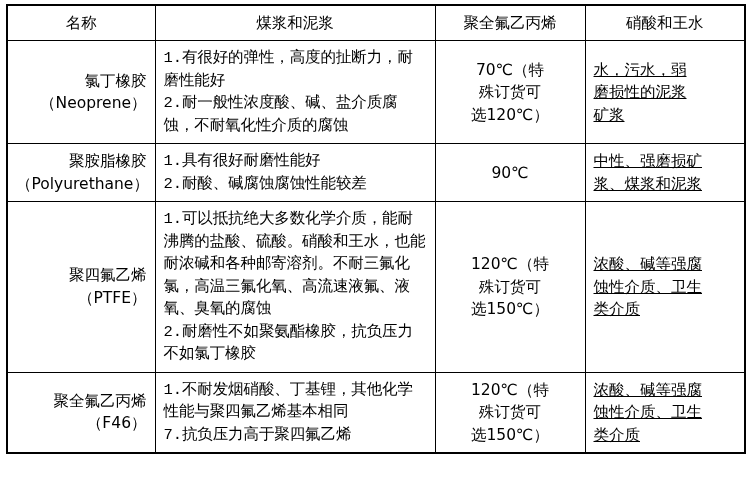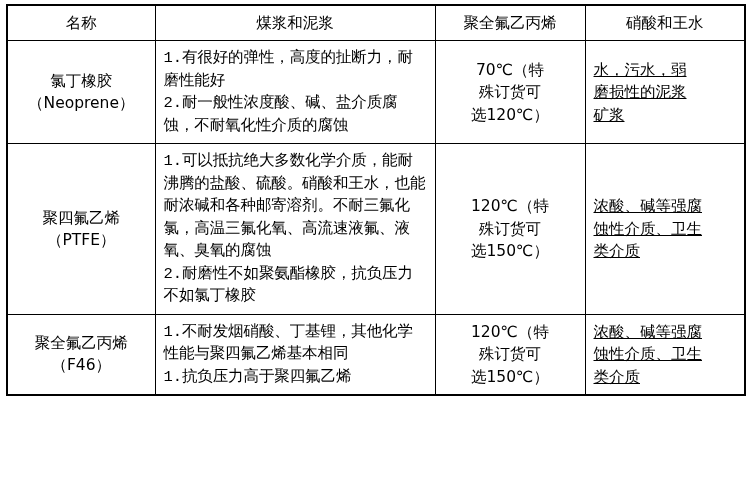--- a/index.html
+++ b/index.html
@@ -38,21 +38,21 @@
     font-size: 15.5px;
     line-height: 1.45;
     padding: 6px 8px;
   }
   thead th {
     text-align: center;
     font-size: 16px;
     padding: 9px 6px;
   }
   td.name {
-    text-align: center;
+    text-align: right;
     font-size: 16px;
     line-height: 1.5;
   }
   td.perf {
     text-align: left;
     font-size: 15.5px;
     line-height: 1.5;
     letter-spacing: -0.1px;
     font-family: Liberation Mono, monospace;
   }
@@ -106,20 +106,37 @@
           <span class="cell-line">殊订货可</span>
           <span class="cell-line">选120℃）</span>
         </td>
         <td class="scope">
           <span class="cell-line">水，污水，弱</span>
           <span class="cell-line">磨损性的泥浆</span>
           <span class="cell-line">矿浆</span>
         </td>
       </tr>
 
+      <tr>
+        <td class="name">
+          <span class="cell-line">聚胺脂橡胶</span>
+          <span class="nm-line2">（Polyurethane）</span>
+        </td>
+        <td class="perf">
+          <span class="cell-line">1.具有很好耐磨性能好</span>
+          <span class="cell-line">2.耐酸、碱腐蚀腐蚀性能较差</span>
+        </td>
+        <td class="temp">
+          <span class="cell-line">90℃</span>
+        </td>
+        <td class="scope">
+          <span class="cell-line">中性、强磨损矿</span>
+          <span class="cell-line">浆、煤浆和泥浆</span>
+        </td>
+      </tr>
 
       <tr>
         <td class="name">
           <span class="cell-line">聚四氟乙烯</span>
           <span class="nm-line2">（PTFE）</span>
         </td>
         <td class="perf">
           <span class="cell-line">1.可以抵抗绝大多数化学介质，能耐沸腾的盐酸、硫酸。硝酸和王水，也能耐浓碱和各种邮寄溶剂。不耐三氟化氯，高温三氟化氧、高流速液氟、液氧、臭氧的腐蚀</span>
           <span class="cell-line">2.耐磨性不如聚氨酯橡胶，抗负压力不如氯丁橡胶</span>
         </td>
@@ -135,21 +152,21 @@
         </td>
       </tr>
 
       <tr>
         <td class="name">
           <span class="cell-line">聚全氟乙丙烯</span>
           <span class="nm-line2">（F46）</span>
         </td>
         <td class="perf">
           <span class="cell-line">1.不耐发烟硝酸、丁基锂，其他化学性能与聚四氟乙烯基本相同</span>
-          <span class="cell-line">1.抗负压力高于聚四氟乙烯</span>
+          <span class="cell-line">7.抗负压力高于聚四氟乙烯</span>
         </td>
         <td class="temp">
           <span class="cell-line">120℃（特</span>
           <span class="cell-line">殊订货可</span>
           <span class="cell-line">选150℃）</span>
         </td>
         <td class="scope">
           <span class="cell-line">浓酸、碱等强腐</span>
           <span class="cell-line">蚀性介质、卫生</span>
           <span class="cell-line">类介质</span>

